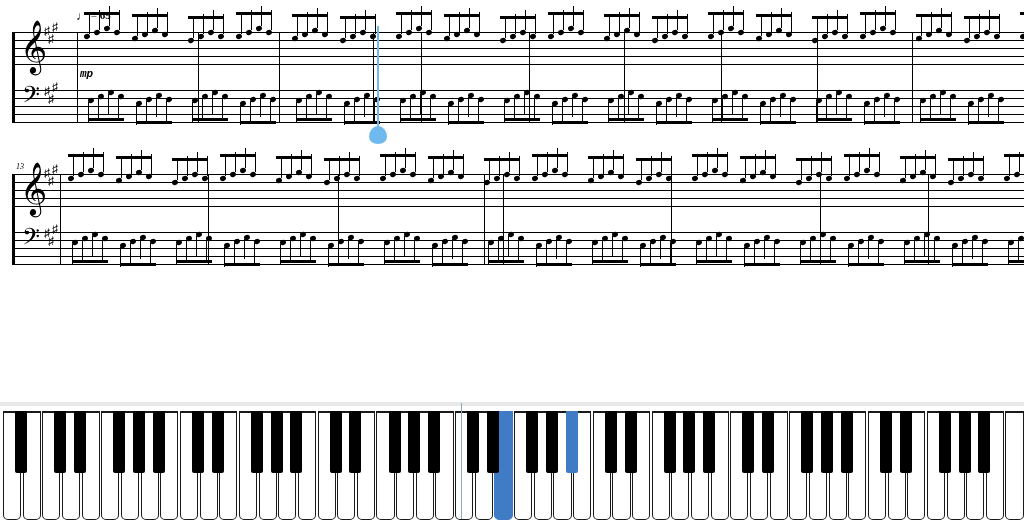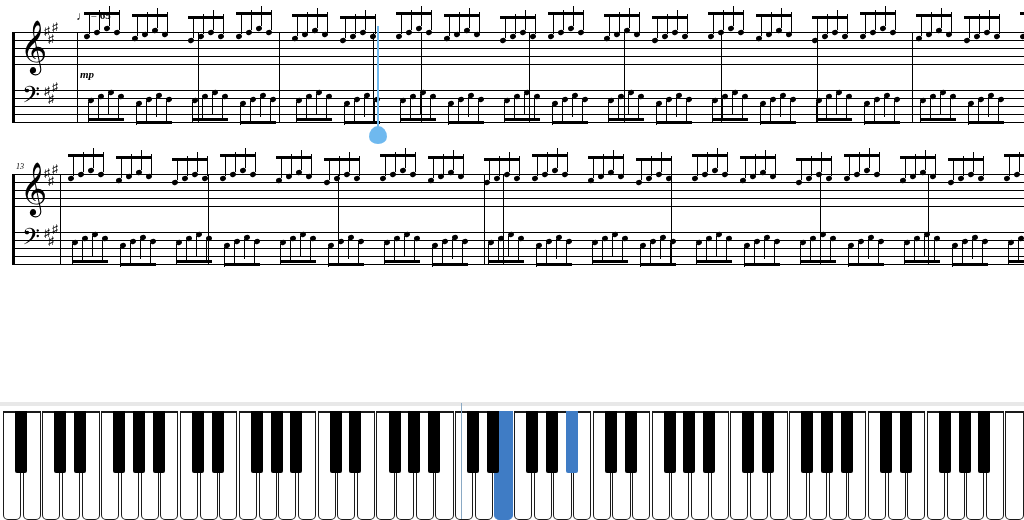--- a/index.html
+++ b/index.html
@@ -96,21 +96,21 @@
   .keysig span { display: inline-block; }
   .keysig .s1 { position: relative; top: -4px; }
   .keysig .s2 { position: relative; top: 4px; }
   .keysig .s3 { position: relative; top: -8px; }
 
   .dynamic {
     position: absolute;
     left: 68px;
     top: 36px;
     font-style: italic;
-    font-family: Liberation Serif, serif;
+    font-family: Liberation Mono, monospace;
     font-size: 11px;
     font-weight: bold;
   }
 
   .measure-num {
     position: absolute;
     left: 4px;
     top: -12px;
     font-size: 8px;
     font-style: italic;

